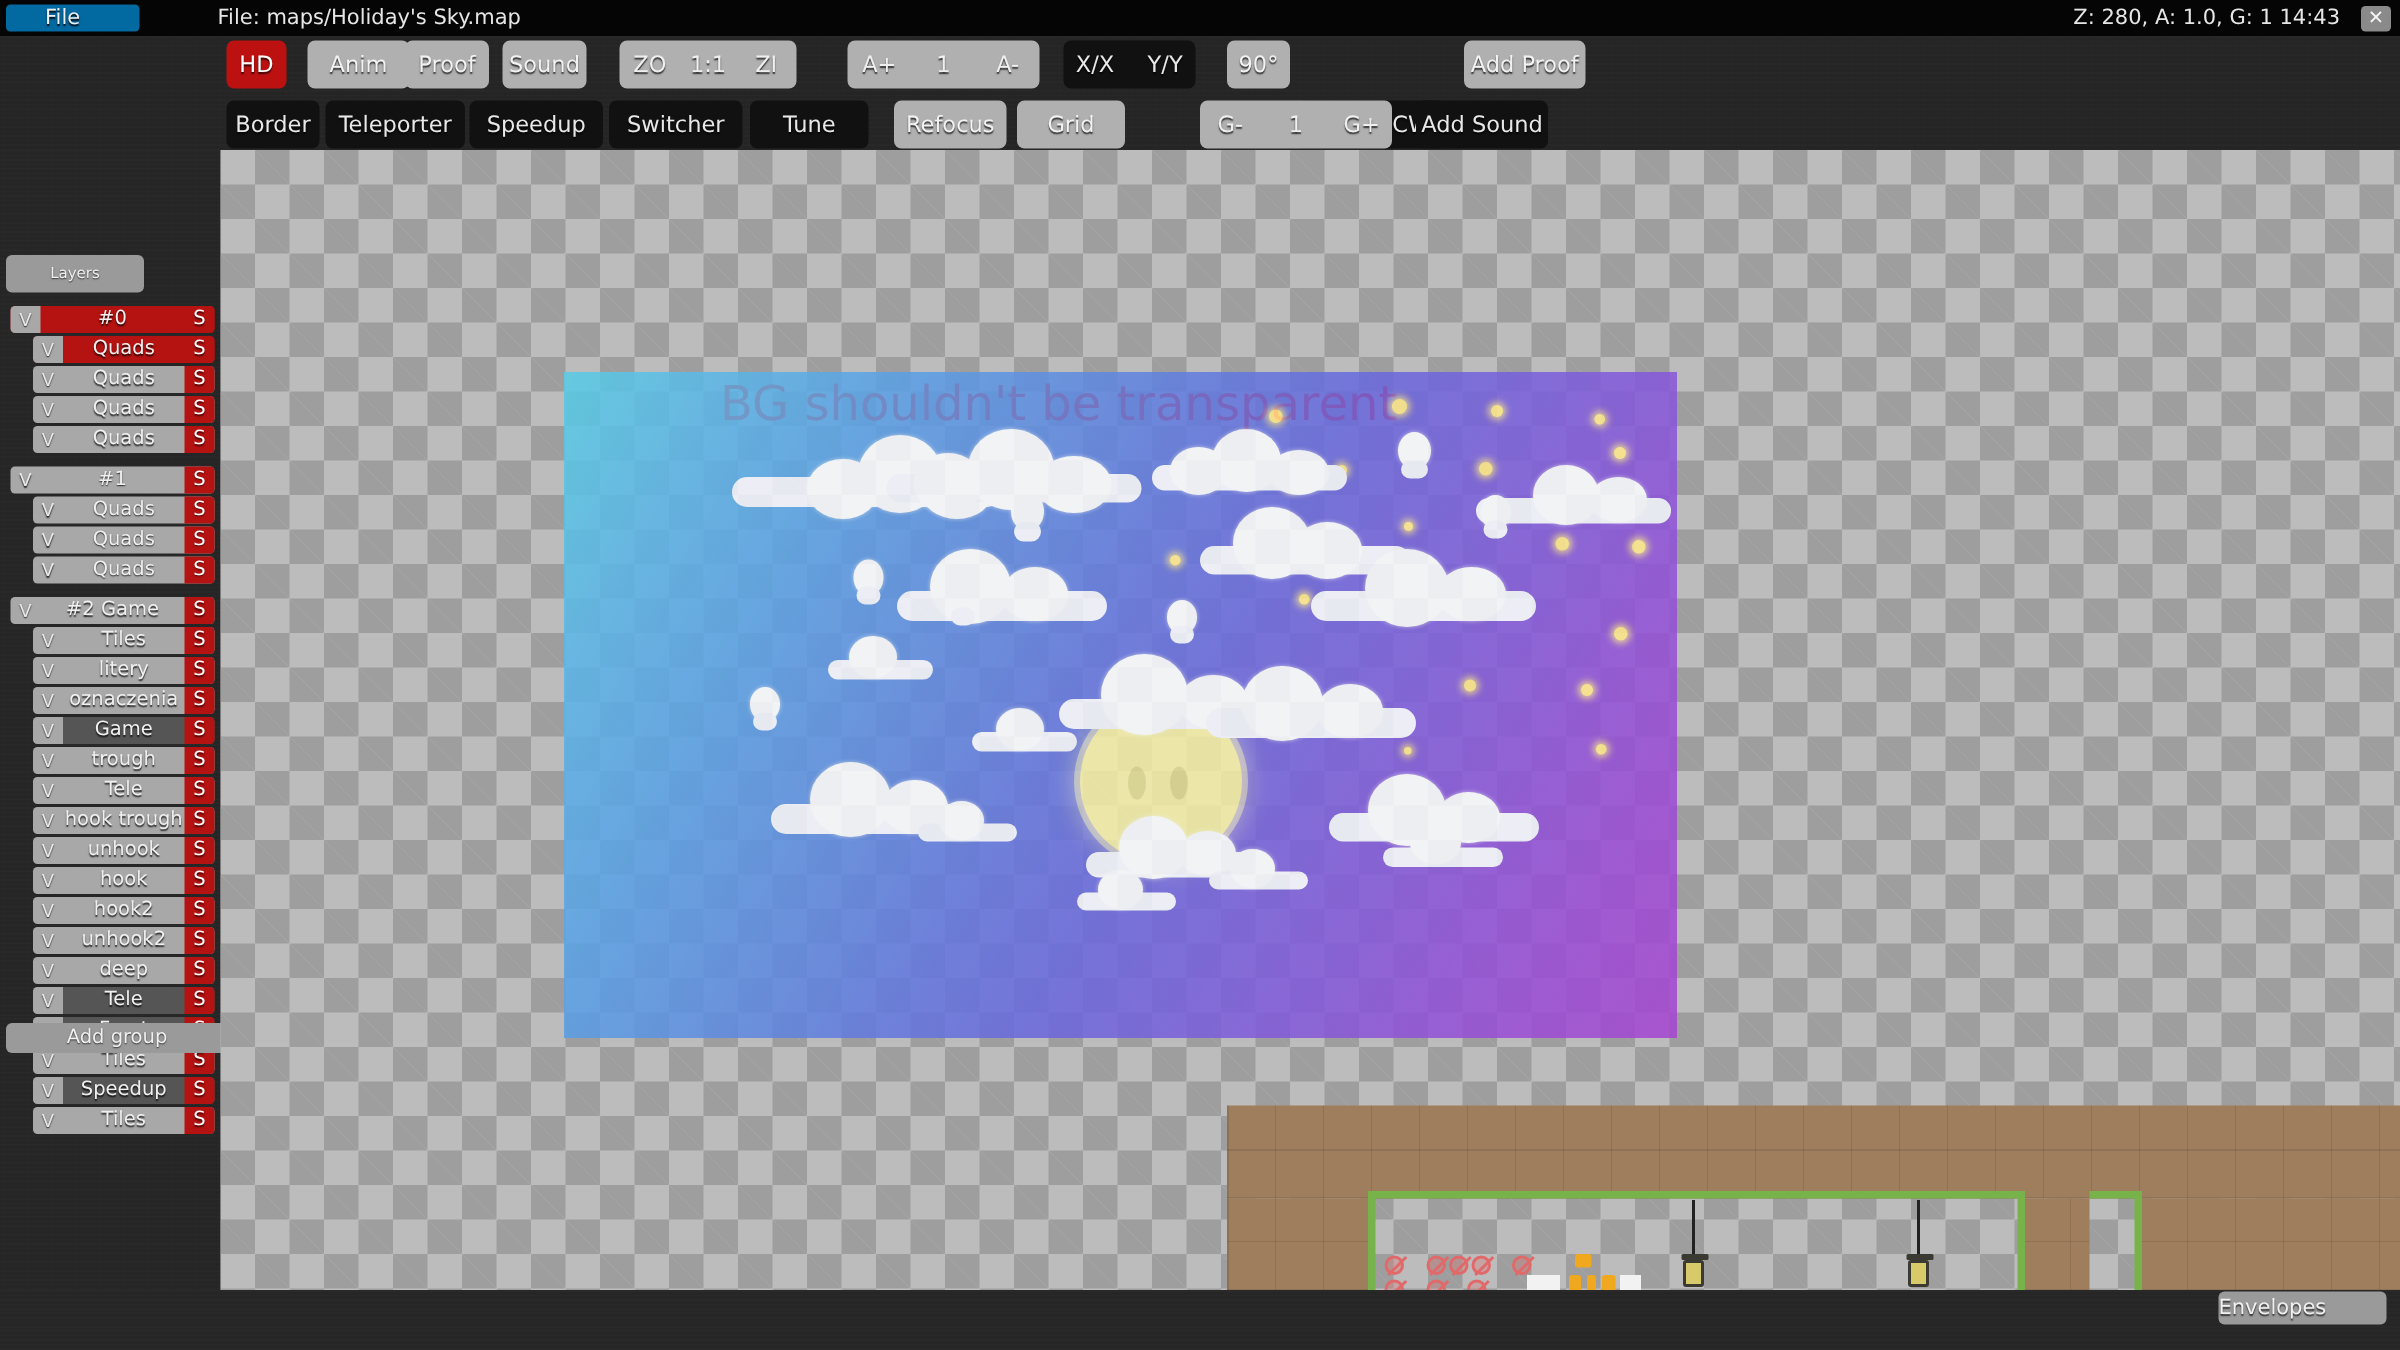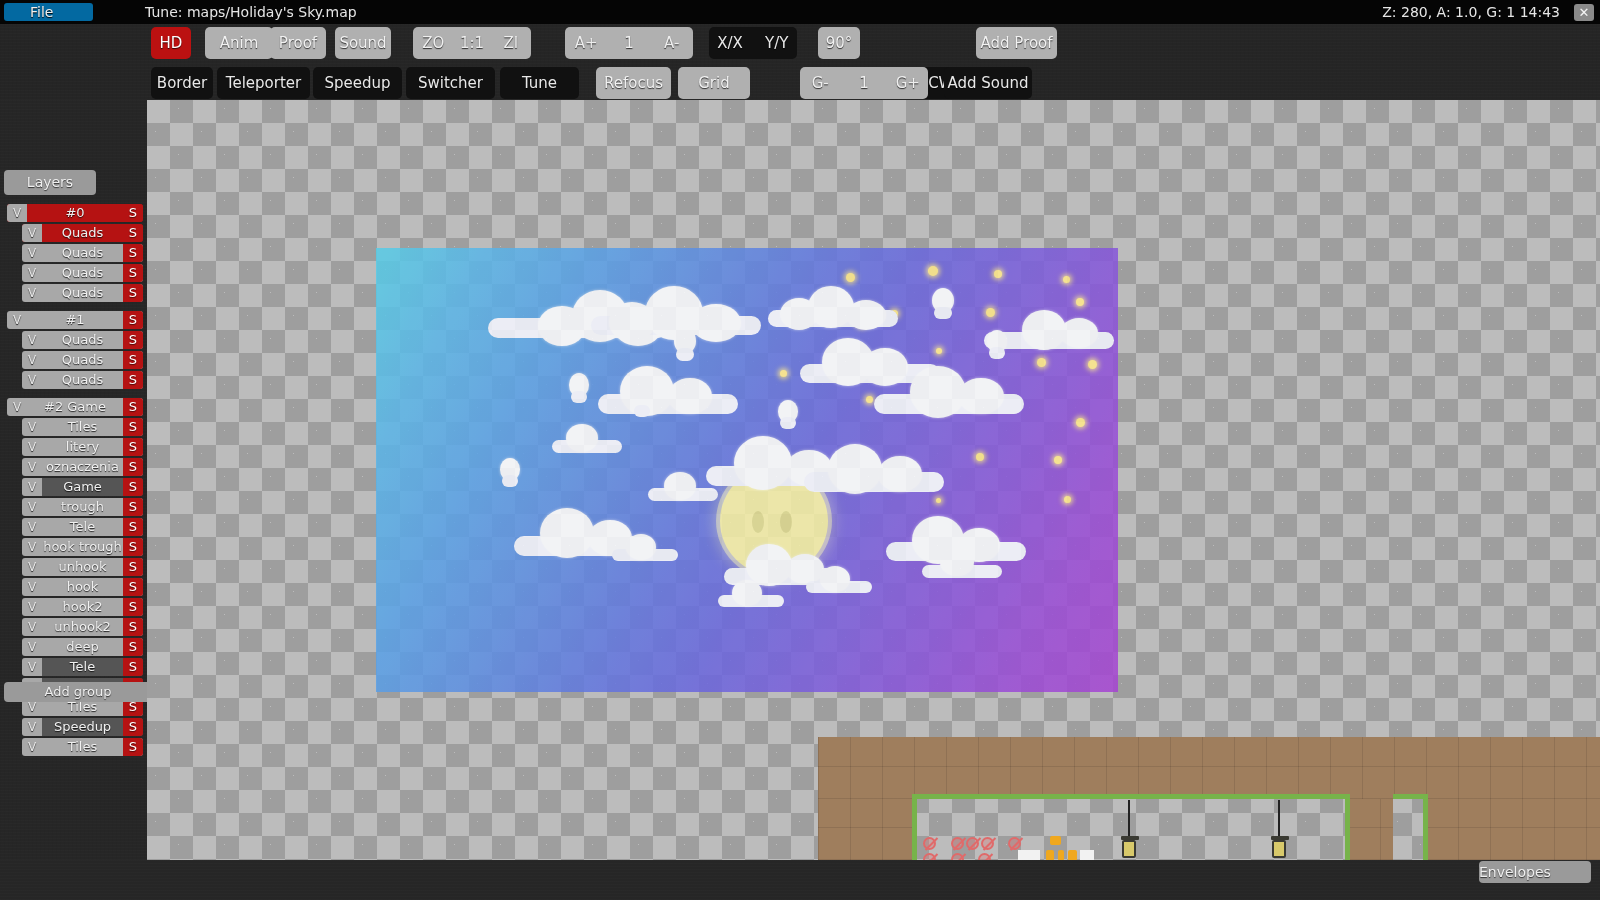--- a/index.html
+++ b/index.html
@@ -60,21 +60,21 @@
   #left-panel{
     position:absolute; left:0; top:100px; width:147px; height:760px;
     background:#262626;
     background-image:
       repeating-linear-gradient(0deg, rgba(255,255,255,.013) 0 1px, transparent 1px 3px),
       repeating-linear-gradient(90deg, rgba(0,0,0,.022) 0 1px, transparent 1px 4px);
   }
   #layers-btn{
     position:absolute; left:4px; top:70px; width:92px; height:25px;
     background:#9a9a9a; border-radius:4px; color:#f0f0f0;
-    font-size:14px; line-height:25px; text-align:center; cursor:pointer;
+    font-size:10px; line-height:25px; text-align:center; cursor:pointer;
     text-shadow:0 1px 1px rgba(0,0,0,.7);
   }
   #layer-list{ position:absolute; left:0; top:104px; width:147px; }
 
   .lrow{ position:relative; height:18px; margin-bottom:2px; cursor:pointer; }
   .lrow.group{ margin-left:7px; width:136px; }
   .lrow.layer{ margin-left:22px; width:121px; }
   .lrow.gap{ margin-top:9px; }
 
   .lrow .vbox{
@@ -209,21 +209,21 @@
     background:#262626;
     background-image:
       repeating-linear-gradient(0deg, rgba(255,255,255,.012) 0 1px, transparent 1px 3px);
   }
 </style>
 </head>
 <body>
 
 <div id="titlebar">
   <div id="file-menu-btn">File</div>
-  <div id="title-file">Tune: maps/Holiday's Sky.map</div>
+  <div id="title-file">File: maps/Holiday's Sky.map</div>
   <div id="status-right">Z: 280, A: 1.0, G: 1  14:43</div>
   <div id="close-btn">✕</div>
 </div>
 
 <div id="toolbar-zone">
 
   <div class="tb active" style="left:151px;top:3px;width:40px;">HD</div>
   <div class="tb light" style="left:205px;top:3px;width:68px;">Anim</div>
   <div class="tb light" style="left:270px;top:3px;width:56px;">Proof</div>
   <div class="tb light" style="left:335px;top:3px;width:56px;">Sound</div>
@@ -435,20 +435,21 @@
         <div class="vbox off">V</div>
         <div class="name">Tiles</div>
         <div class="sbox">S</div>
       </div>
     </div>
   <div id="add-group-btn">Add group</div>
 </div>
 
 <div id="canvas">
 
+  <div id="warn-text">BG shouldn't be transparent</div>
 
   <div id="sky-quad">
     <div id="sky-grad"></div>
 
     <div class="star" style="left:470px;top:25px;width:9px;height:9px;"></div>
     <div class="star" style="left:552px;top:18px;width:10px;height:10px;"></div>
     <div class="star" style="left:618px;top:22px;width:8px;height:8px;"></div>
     <div class="star" style="left:687px;top:28px;width:7px;height:7px;"></div>
     <div class="star" style="left:482px;top:72px;width:7px;height:7px;"></div>
     <div class="star" style="left:515px;top:62px;width:7px;height:7px;"></div>

